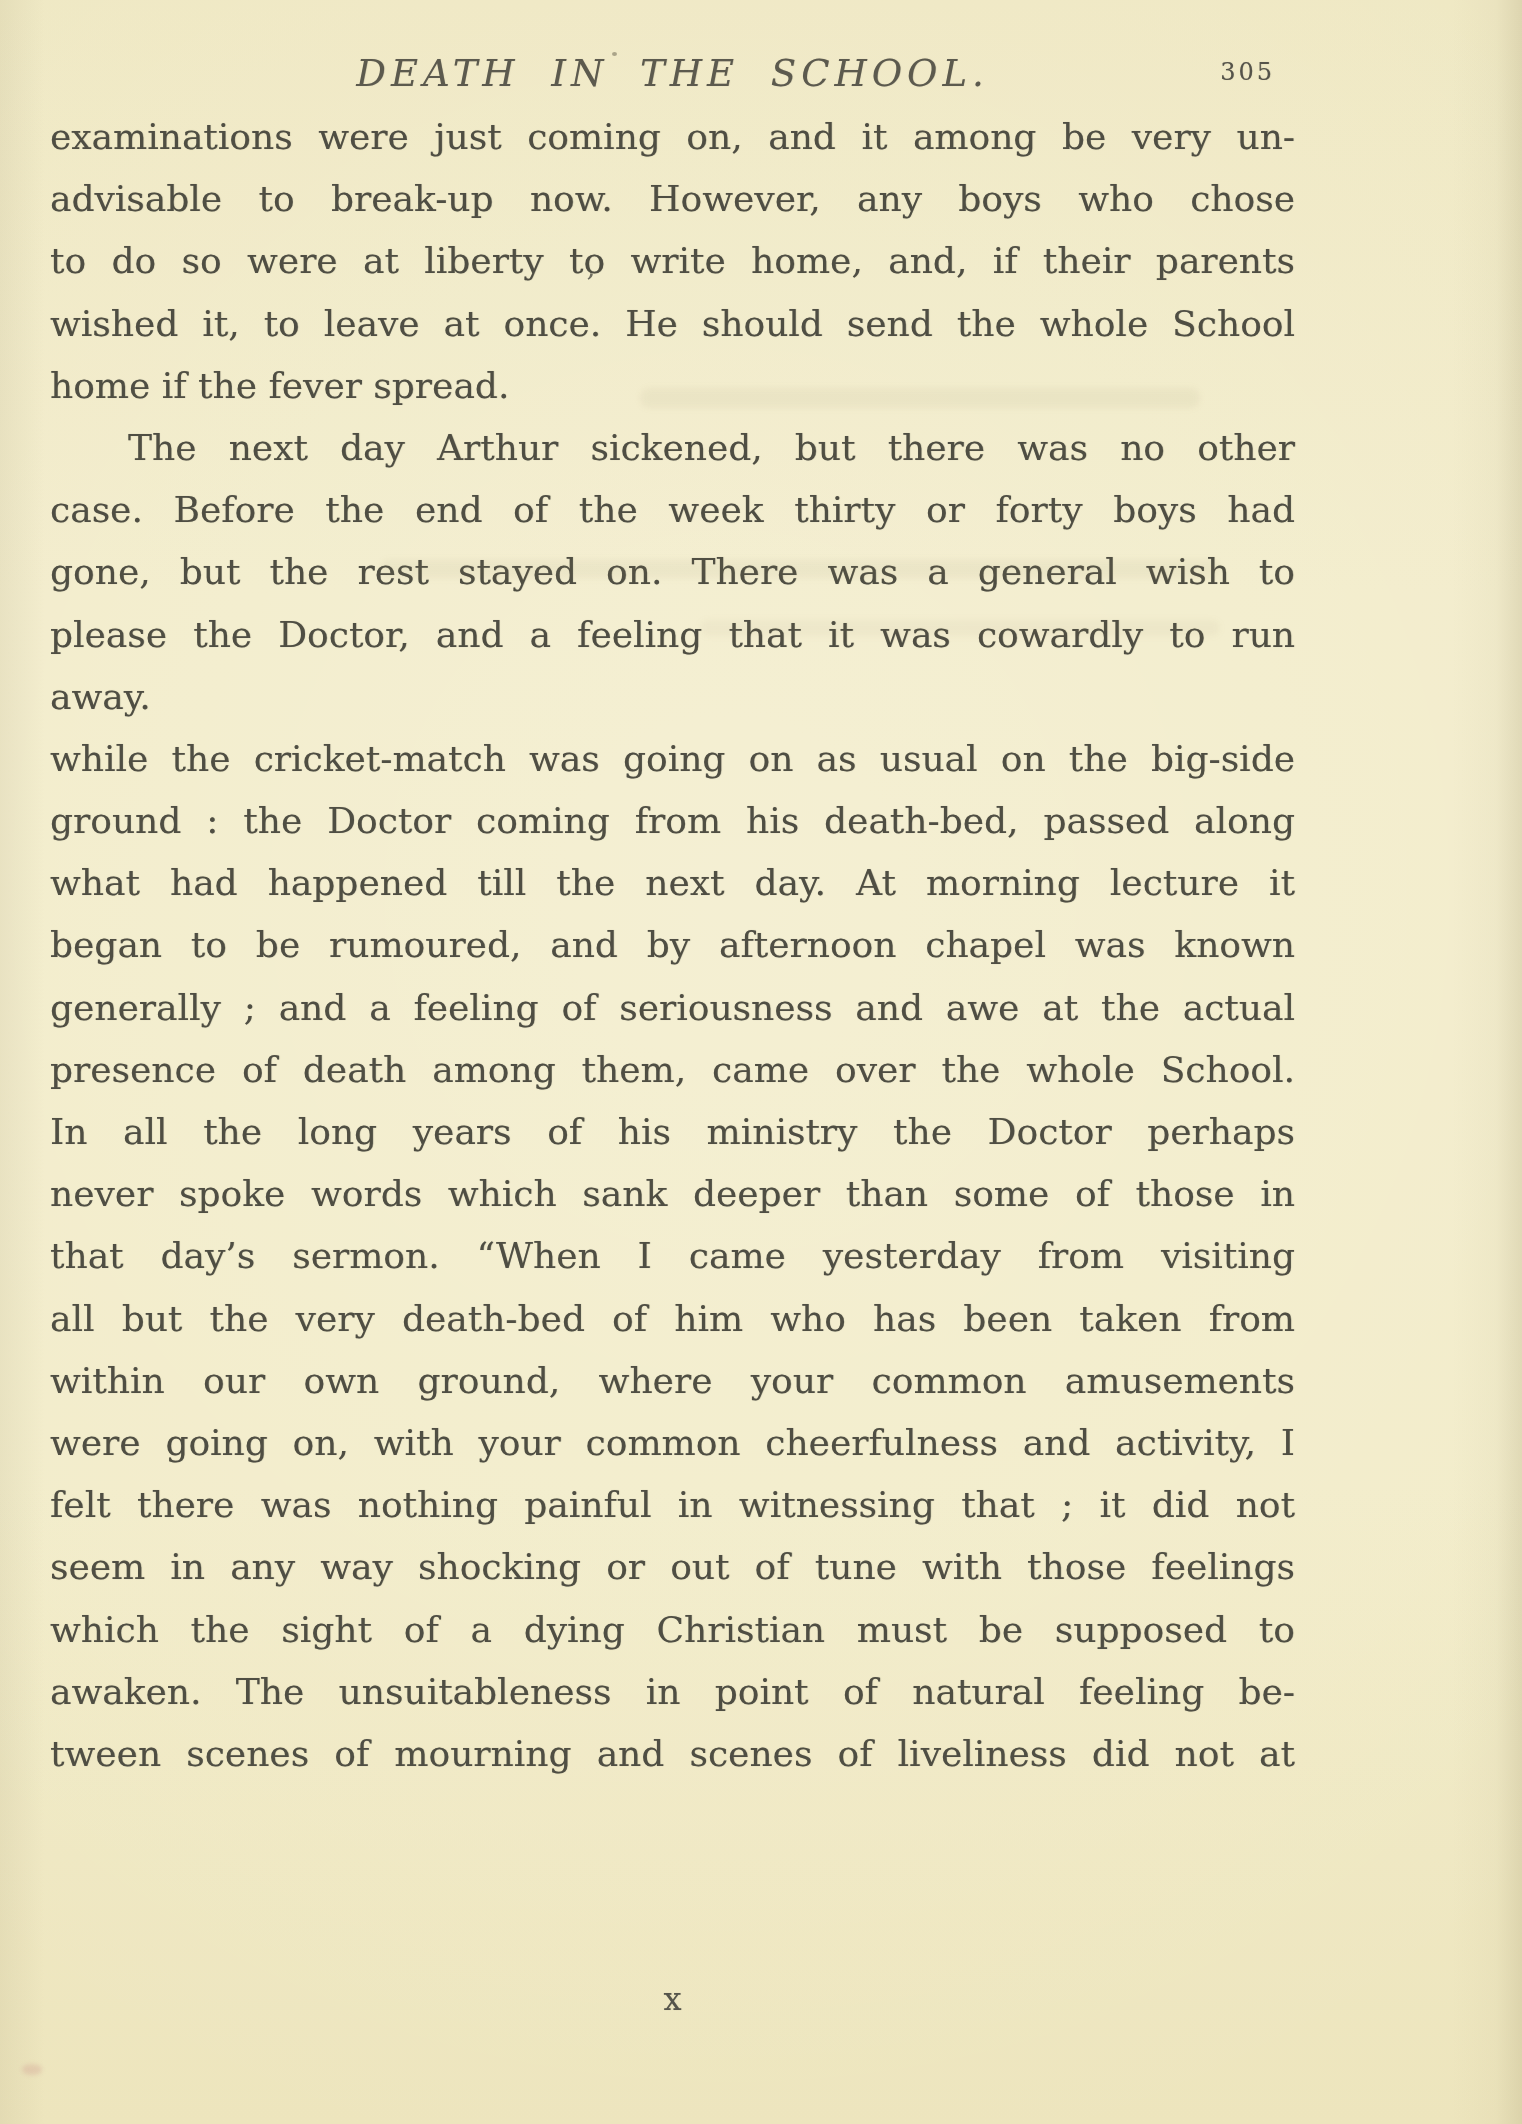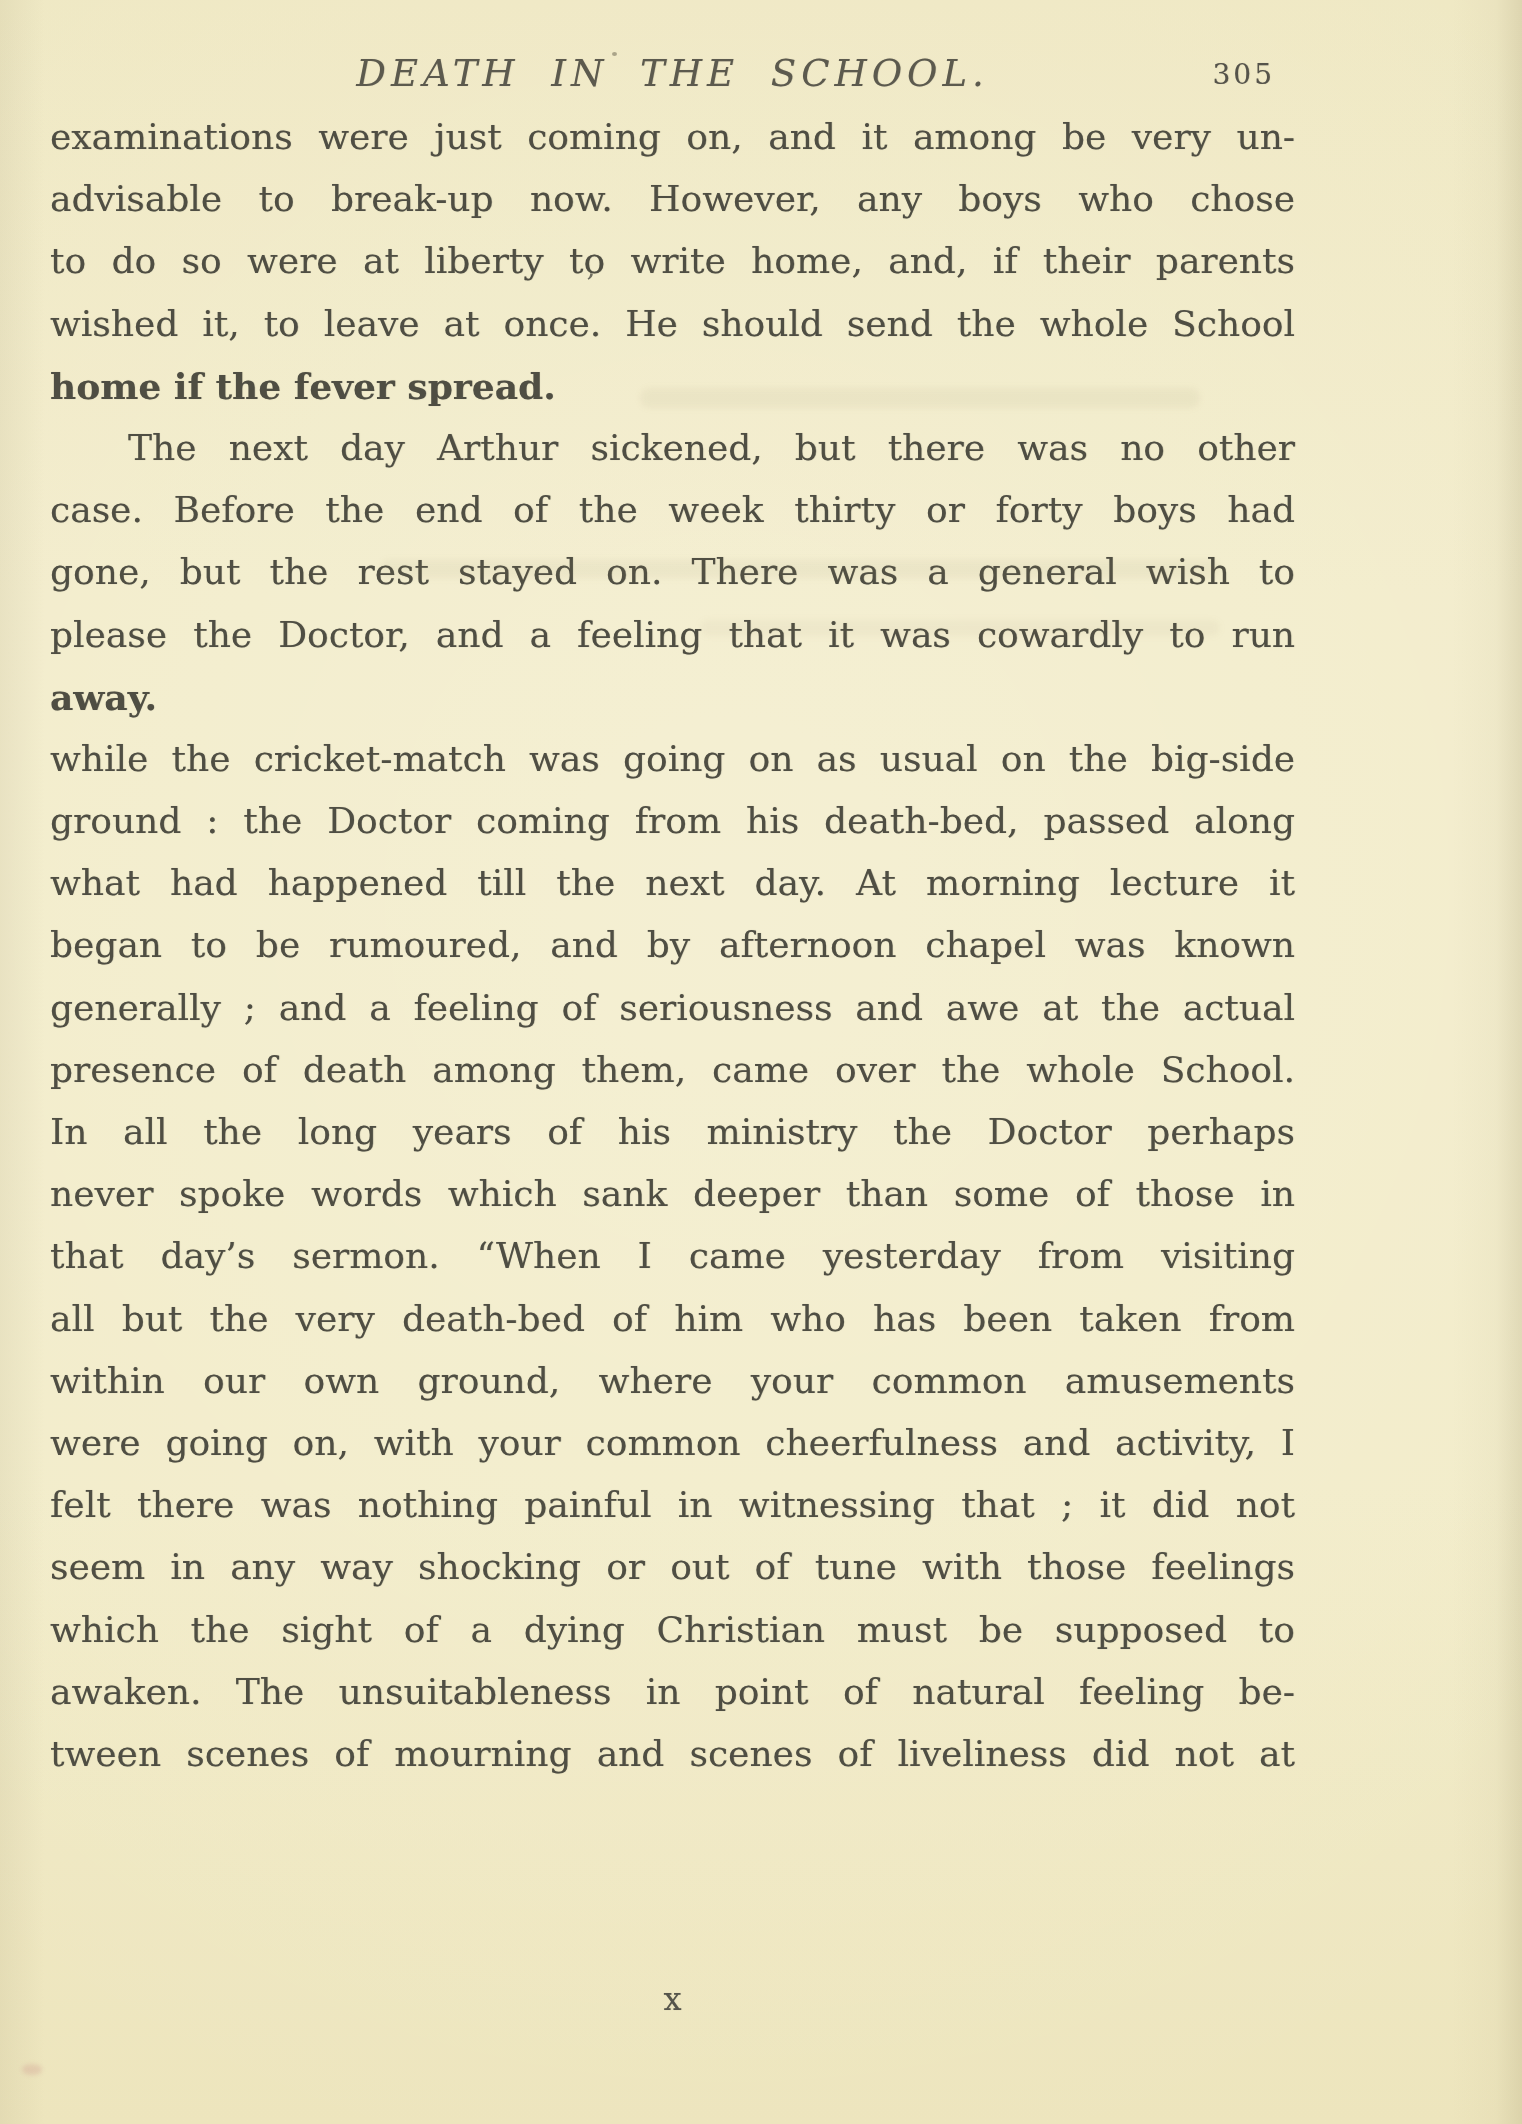--- a/index.html
+++ b/index.html
@@ -18,31 +18,31 @@
   .header{position:absolute;left:50px;top:48px;width:1245px;height:56px;}
   .running-title{
     display:block;text-align:center;
     font-style:italic;font-size:37px;line-height:52px;
     letter-spacing:5px;word-spacing:15px;
     color:#5c5a4e;
     text-shadow:0.4px 0.4px 0.7px rgba(92,90,78,0.35);
   }
   .page-number{
     position:absolute;right:20px;top:10px;
-    font-size:28px;letter-spacing:3px;color:#55534a;
+    font-size:24px;letter-spacing:3px;color:#55534a;
     text-shadow:0.4px 0.4px 0.7px rgba(85,83,74,0.35);
   }
   
   .body{
     position:absolute;left:50px;top:106px;width:1245px;
     font-size:36px;line-height:62.2px;color:#4f4e43;
     text-shadow:0.35px 0.35px 0.7px rgba(79,78,67,0.42);
   }
   .ln{text-align:justify;text-align-last:justify;height:62.2px;}
-  .ln.end{text-align-last:left;font-weight:bold;}
+  .ln.end{text-align-last:left;}
   .ln.ind{text-indent:78px;}
   
   .sig{
     position:absolute;left:50px;top:1980px;width:1245px;
     text-align:center;font-size:32px;color:#56554b;
     text-shadow:0.35px 0.35px 0.7px rgba(86,85,75,0.4);
   }
   
   .artifact-apostrophe{
     position:absolute;left:585px;top:268px;

